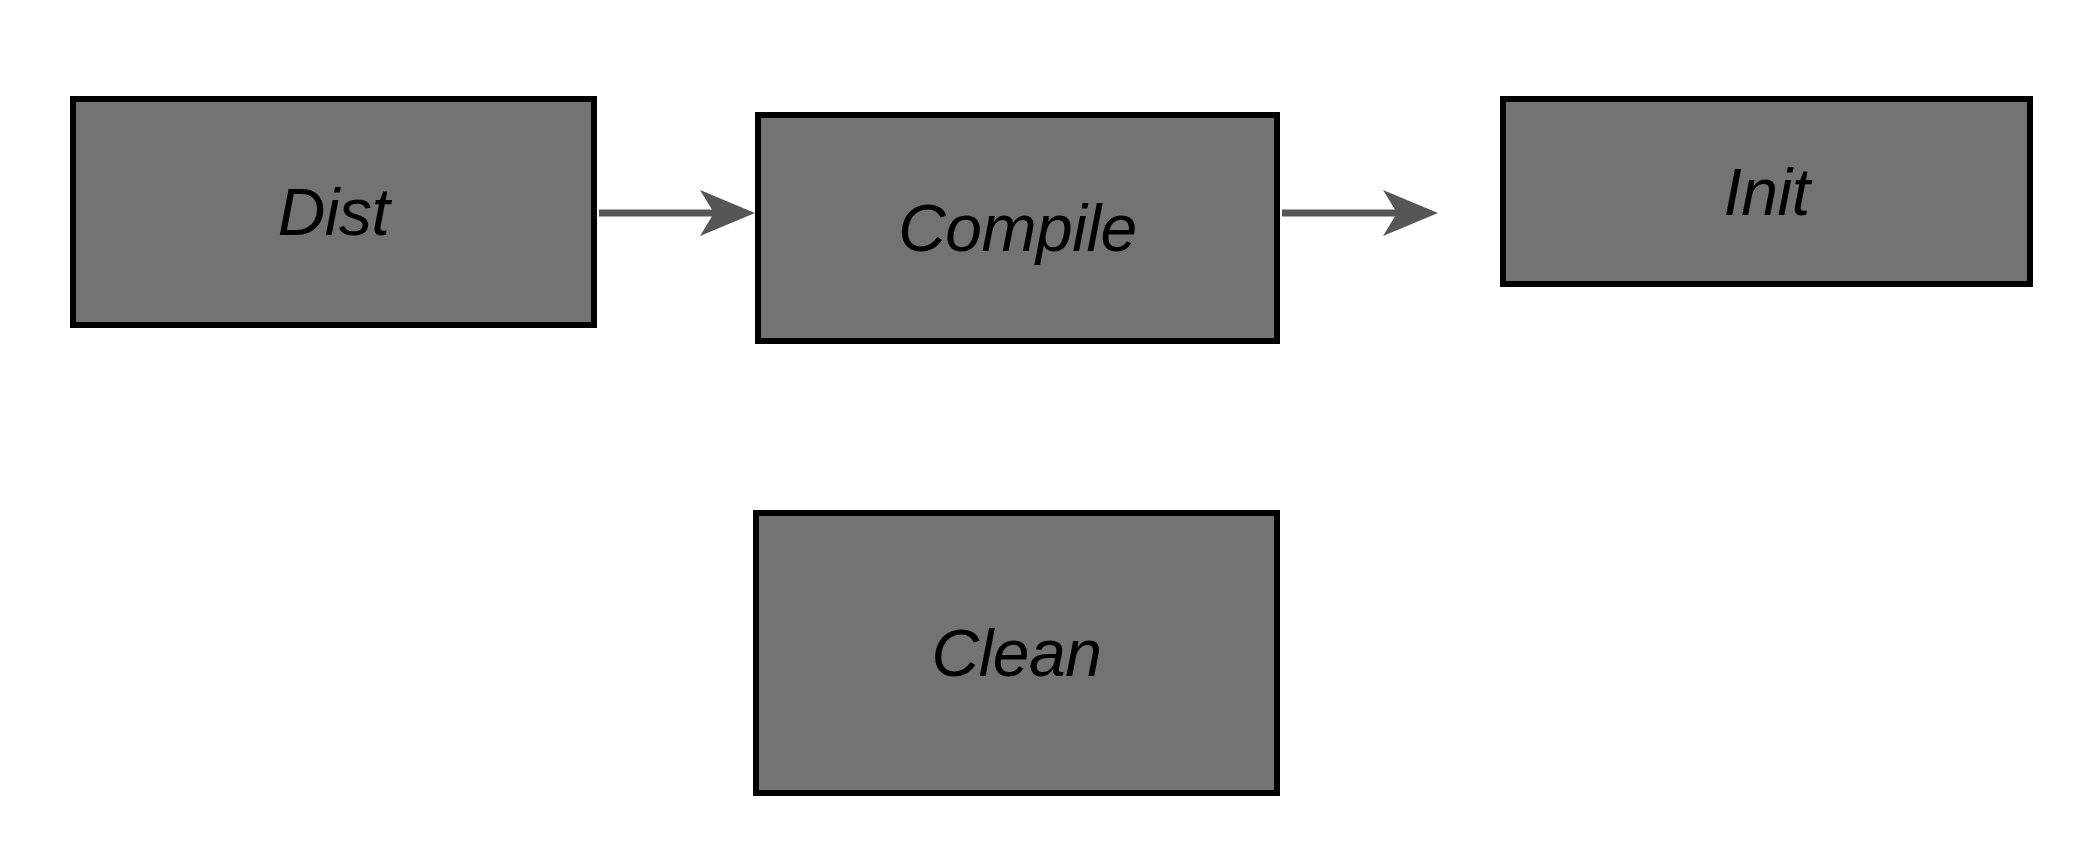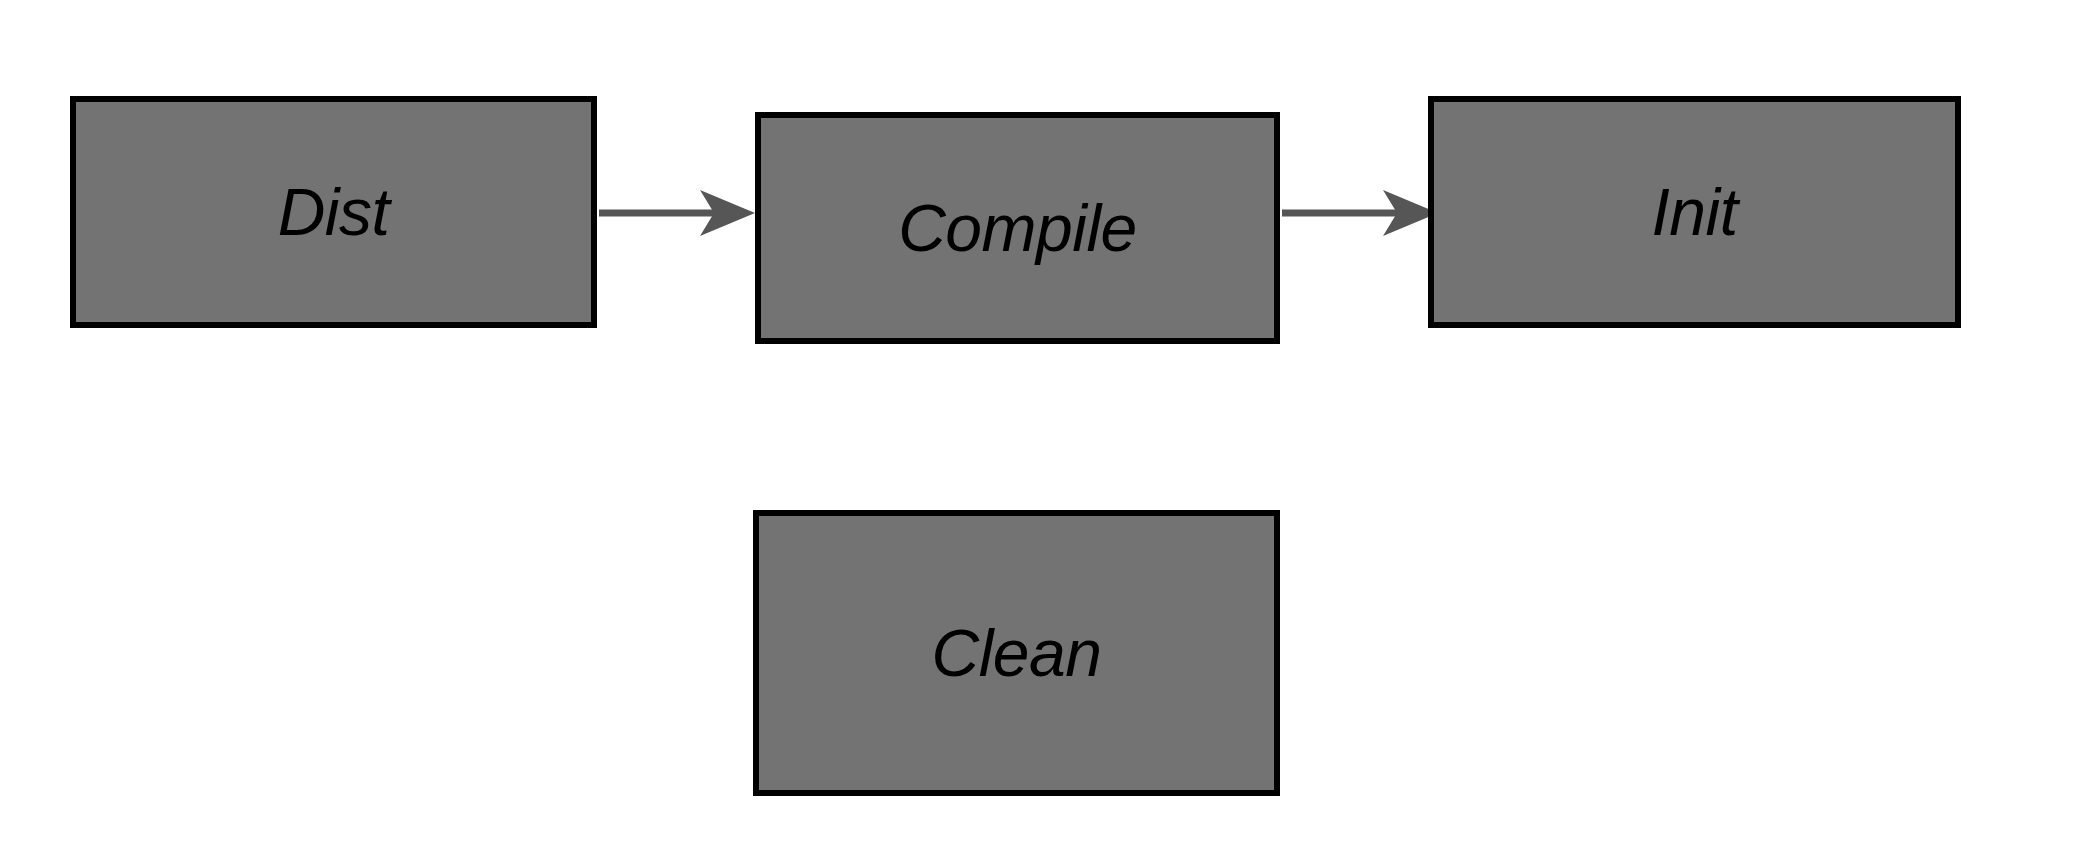--- a/index.html
+++ b/index.html
@@ -52,21 +52,21 @@
     stroke-width: 7;
   }
   .edge-head {
     fill: #565656;
     stroke: none;
   }
 
   
   #node-dist    { left: 70px;   top: 96px;  width: 527px; height: 232px; }
   #node-compile { left: 755px;  top: 96px;  width: 525px; height: 232px; margin-top: 16px; }
-  #node-init    { left: 1428px; top: 96px;  width: 533px; height: 232px; align-items: center; }
+  #node-init    { left: 1500px; top: 96px;  width: 533px; height: 191px; align-items: center; }
   #node-clean   { left: 753px;  top: 510px; width: 527px; height: 286px; }
 </style>
 </head>
 <body>
 
 <div id="canvas">
 
   <svg class="edge-layer" viewBox="0 0 2078 848" width="2078" height="848" aria-hidden="true">
 
     <g>

